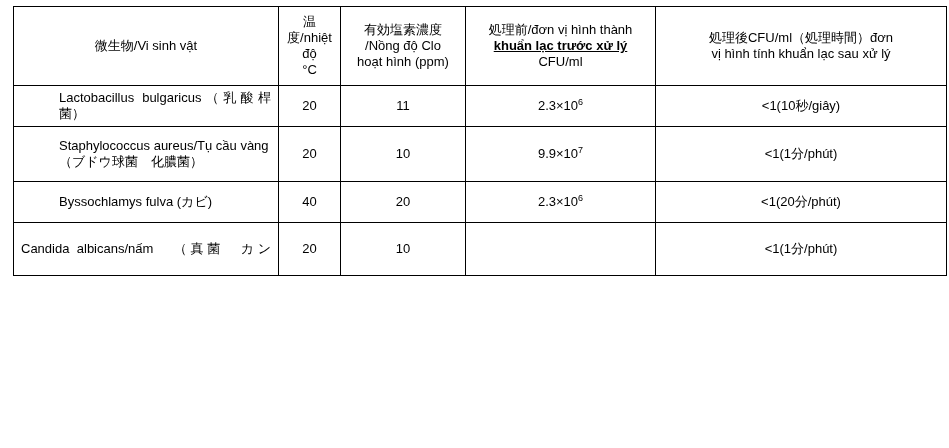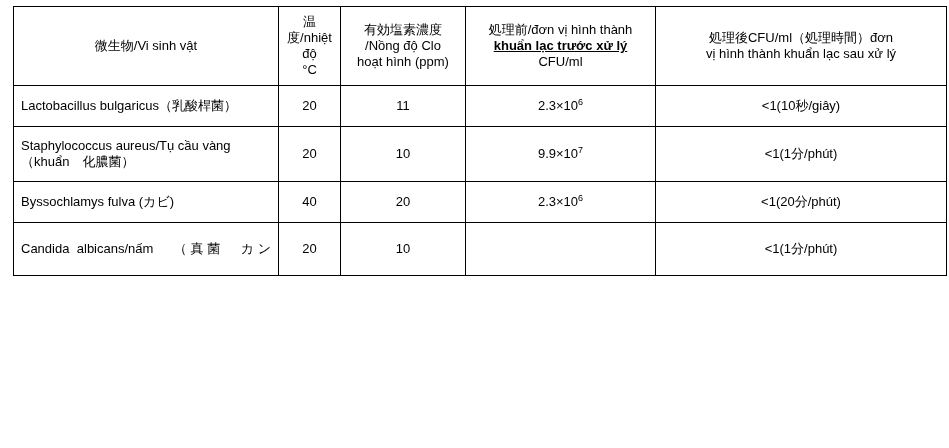--- a/index.html
+++ b/index.html
@@ -54,20 +54,21 @@
     text-align-last: justify;
     padding: 4px 7px 4px 7px;
   }
   tbody td.name .ln {
     display: block;
     text-align: justify;
     text-align-last: justify;
   }
   tbody td.name .ln.last {
     text-align-last: left;
+    margin-left: 38px;
   }
   tbody td.ctr {
     text-align: center;
   }
   .sup {
     font-size: 9px;
     vertical-align: super;
     line-height: 0;
   }
   .u { text-decoration: underline; font-weight: bold; }
@@ -107,41 +108,41 @@
           <span class="hdr-line">/Nồng độ Clo</span>
           <span class="hdr-line">hoạt hình (ppm)</span>
         </td>
         <td>
           <span class="hdr-line">処理前/đơn vị hình thành</span>
           <span class="hdr-line u">khuẩn lạc trước xử lý</span>
           <span class="hdr-line">CFU/ml</span>
         </td>
         <td>
           <span class="hdr-line">処理後CFU/ml（処理時間）đơn</span>
-          <span class="hdr-line">vị hình thành khuẩn lạc sau xử lý</span>
+          <span class="hdr-line">vị hình tính khuẩn lạc sau xử lý</span>
         </td>
       </tr>
     </thead>
     <tbody>
 
       <tr class="r0">
         <td class="name">
           <span class="ln last">Lactobacillus  bulgaricus（乳酸桿菌）</span>
         </td>
         <td class="ctr">20</td>
         <td class="ctr">11</td>
         <td class="ctr"><span>2.3×10</span><span class="sup">6</span></td>
         <td class="ctr">&lt;1(10秒/giây)</td>
       </tr>
 
 
       <tr class="r2">
         <td class="name">
           <span class="ln last">Staphylococcus aureus/Tụ cầu vàng</span>
-          <span class="ln last">（khuẩn　化膿菌）</span>
+          <span class="ln last">（ブドウ球菌　化膿菌）</span>
         </td>
         <td class="ctr">20</td>
         <td class="ctr">10</td>
         <td class="ctr"><span>9.9×10</span><span class="sup">7</span></td>
         <td class="ctr">&lt;1(1分/phút)</td>
       </tr>
 
 
 
       <tr class="r5">

